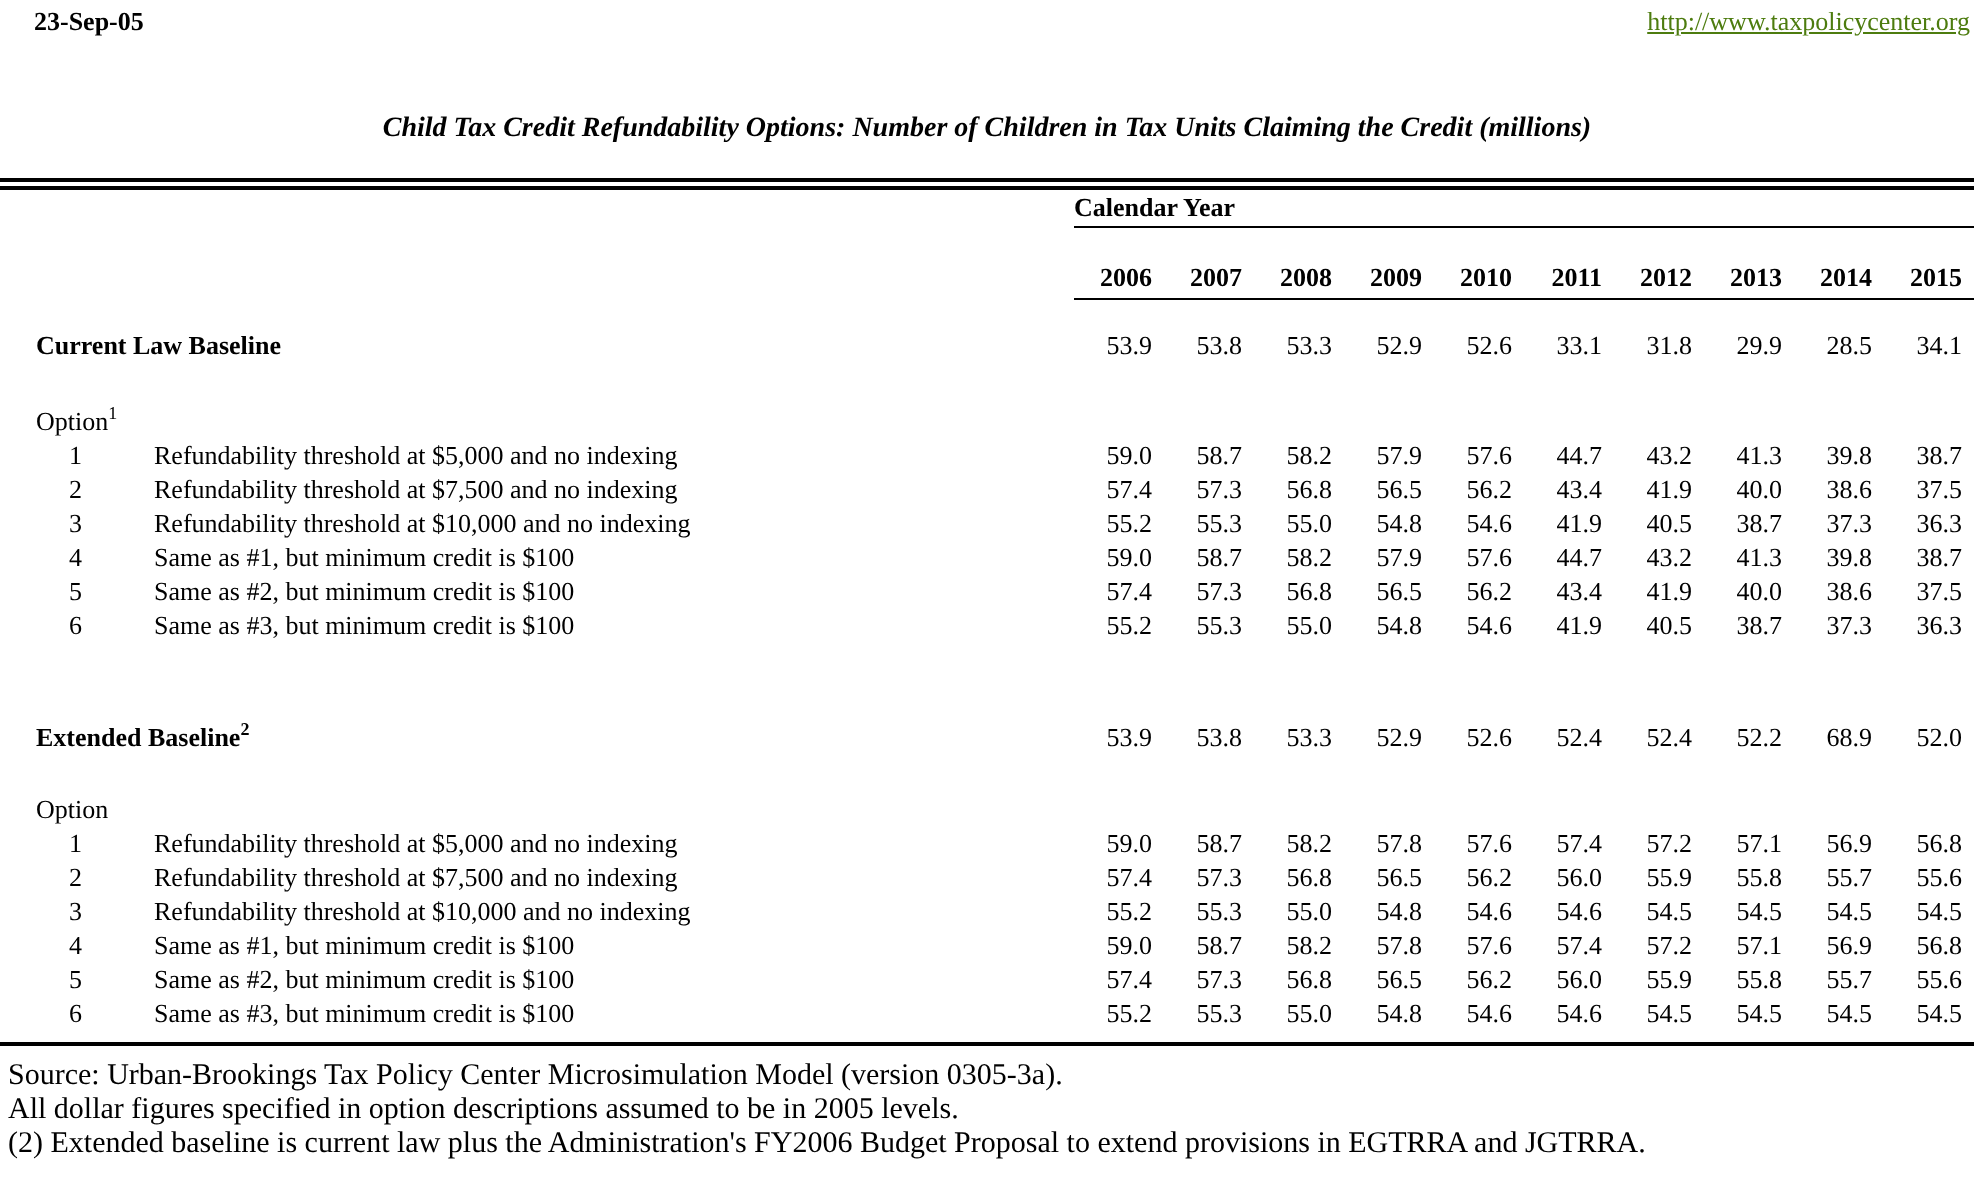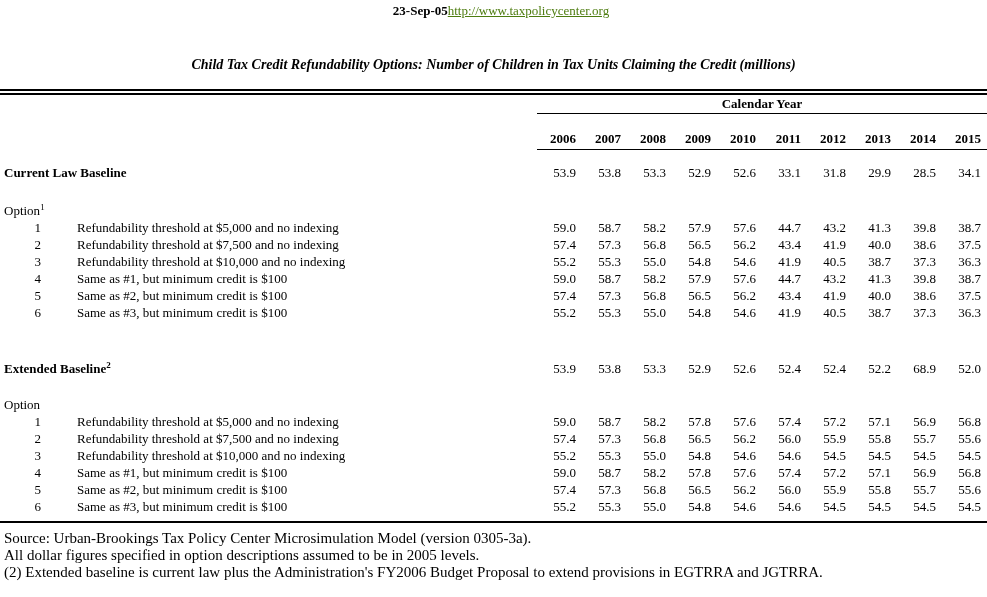--- a/index.html
+++ b/index.html
@@ -1,44 +1,44 @@
 <!DOCTYPE html>
 <html><head>
 <meta charset="utf-8">
 <style>
   html,body { margin:0; padding:0; background:#fff; }
   .sheet {
     position:relative; width:987px; height:597px; background:#fff;
     font-family:"Liberation Serif", serif; font-size:13px; color:#000;
     overflow:hidden;
   }
-  .page-header { position:absolute; top:3px; left:17px; right:2px; display:flex; justify-content:center; }
+  .page-header { position:absolute; top:3px; left:17px; right:2px; display:flex; justify-content:space-between; }
   .date { font-weight:bold; font-size:13px; }
   .url { color:#4d7c0f; text-decoration:underline; font-size:13px; }
   .title1 { position:absolute; top:35px; left:0; width:987px; text-align:center; font-weight:bold; font-size:14px; }
   .title2 { position:absolute; top:57px; left:0; width:987px; text-align:center; font-weight:bold; font-size:14px;font-style:italic; }
   .rule { position:absolute; left:0; width:987px; background:#000; }
   .rule-a { top:89px; height:2px; }
   .rule-b { top:93px; height:2px; }
   .rule-bottom { top:521px; height:2px; }
   .cy-span {
     position:absolute; top:95px; left:537px; width:450px; height:18px; line-height:18px;
-    text-align:center; font-weight:bold; border-bottom:1.5px solid #000; box-sizing:content-box;
+    font-weight:bold; border-bottom:1.5px solid #000; box-sizing:content-box;
   }
   .years-row {
     position:absolute; top:128px; left:537px; width:450px; height:21px; line-height:21px;
     display:flex; font-weight:bold; border-bottom:1.5px solid #000;
   }
   .section { position:absolute; left:0; width:987px; }
   #section-0 { top:164px; }
   #section-1 { top:360px; }
   .trow { display:flex; height:17px; line-height:17px; }
   #section-0 .option-row { margin-top:21px;align-items:flex-end; }
   #section-1 .option-row { margin-top:19px; }
-  .c-label { width:537px; padding-left:4px; box-sizing:border-box; font-weight:bold; }
+  .c-label { width:537px; padding-left:18px; box-sizing:border-box; font-weight:bold; }
   .option-row .c-label { font-weight:normal; }
   .c-num { width:41px; text-align:right; }
   .c-desc { width:496px; padding-left:36px; box-sizing:border-box; }
   .c-val { width:45px; text-align:right; padding-right:6px; box-sizing:border-box; }
   sup { font-size:9px; line-height:0; vertical-align:super; }
   .footnotes { position:absolute; top:530px; left:4px; width:982px; font-size:15px; }
   .footnotes div { height:17px; line-height:17px; white-space:pre; }
 </style>
 </head>
 <body>

